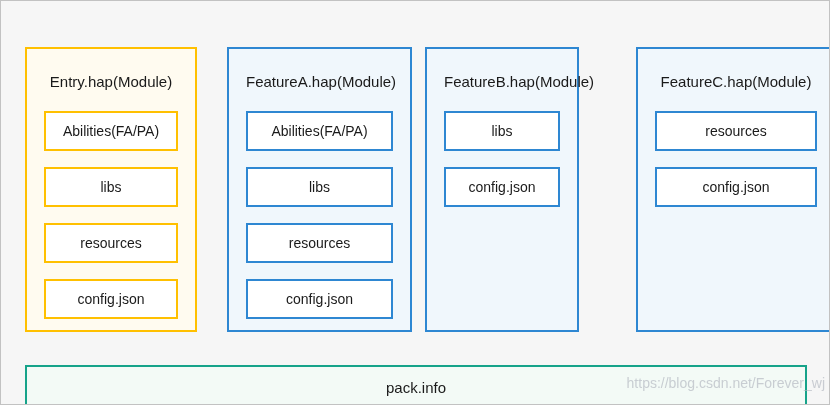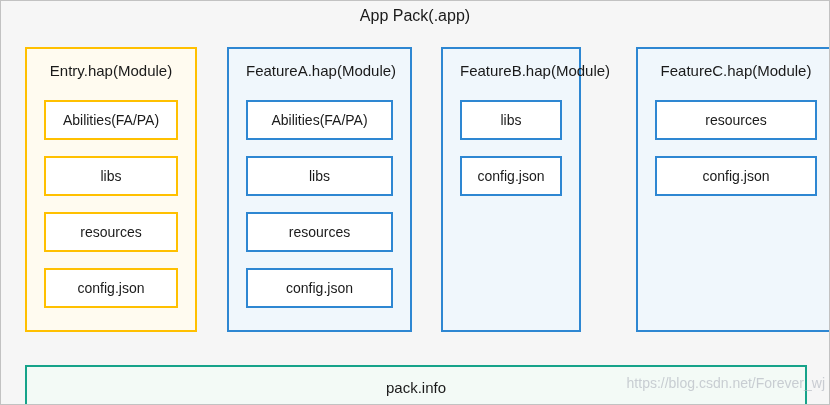--- a/index.html
+++ b/index.html
@@ -29,24 +29,24 @@
     top: 46px;
     height: 285px;
     box-sizing: border-box;
     border: 2px solid;
     padding: 0 17px;
   }
   .module.entry   { border-color: #FFC000; background: #FFFBF0; }
   .module.feature { border-color: #2E87D2; background: #F0F7FC; }
   .m0 { left: 24px;  width: 172px; }
   .m1 { left: 226px; width: 185px; }
-  .m2 { left: 440px; width: 140px; }
+  .m2 { left: 424px; width: 154px; }
   .m3 { left: 635px; width: 200px; }
   .module-title {
-    margin-top: 12px;
+    margin-top: 23px;
     height: 20px; line-height: 20px;
     text-align: center;
     font-size: 15px;
     color: #1a1a1a;
     white-space: nowrap;
   }
   .inner-box {
     box-sizing: border-box;
     height: 40px;
     margin-top: 16px;
@@ -83,21 +83,20 @@
     color: rgba(176, 182, 190, 0.65);
     white-space: nowrap;
     pointer-events: none;
   }
 </style>
 </head>
 <body>
 
 <div class="canvas">
 
-  <div class="diagram-title">App Pack(.app)</div>
 
   <div class="module entry m0">
     <div class="module-title">Entry.hap(Module)</div>
     <div class="inner-box first">Abilities(FA/PA)</div>
     <div class="inner-box">libs</div>
     <div class="inner-box">resources</div>
     <div class="inner-box">config.json</div>
   </div>
 
   <div class="module feature m1">

